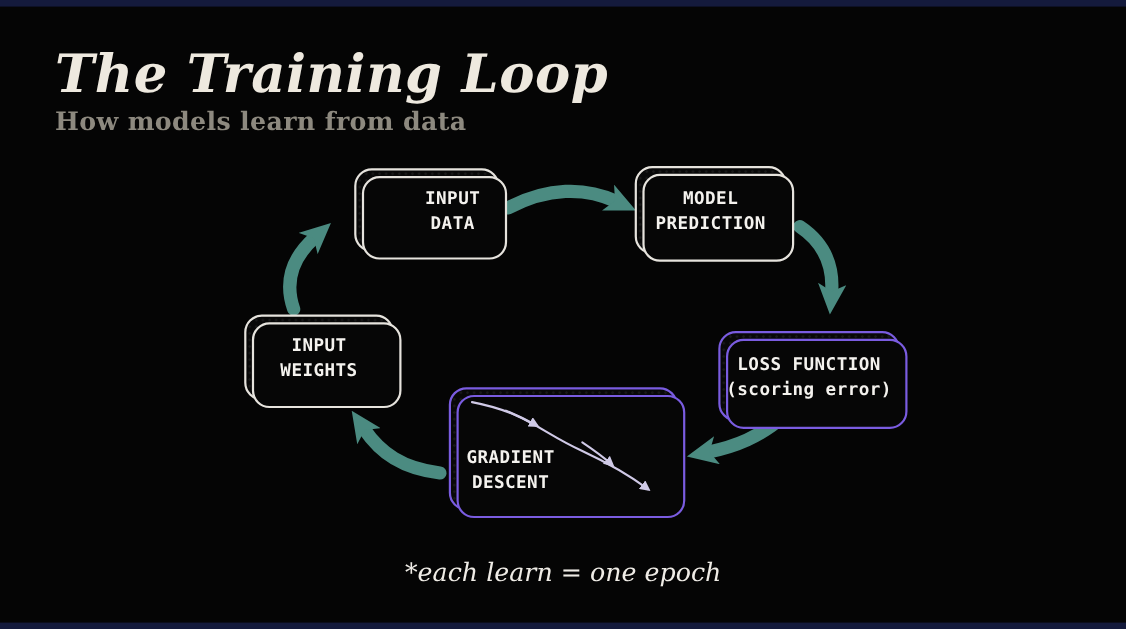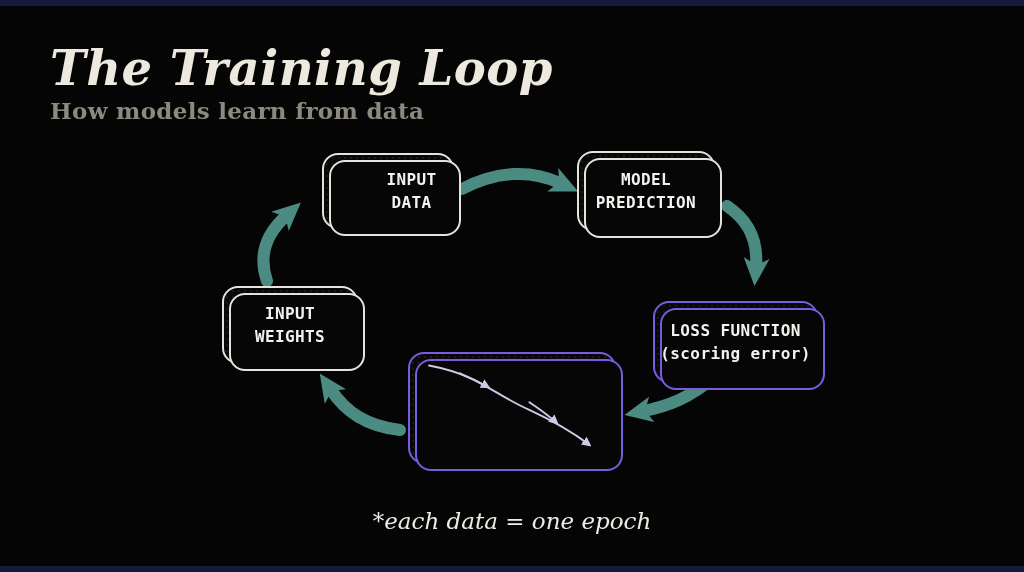--- a/index.html
+++ b/index.html
@@ -137,15 +137,17 @@
   <svg class="gd-curve-svg" viewBox="0 0 208 112" xmlns="http://www.w3.org/2000/svg">
     <defs>
       <marker id="gh" markerUnits="userSpaceOnUse" markerWidth="10" markerHeight="10" refX="7" refY="5" orient="auto">
         <path class="gd-head" d="M0,0 L10,5 L0,10 Z"></path>
       </marker>
     </defs>
     <path class="gd-curve" d="M 18 12 C 70 22, 82 40, 122 58 C 152 72, 168 82, 184 94" marker-end="url(#gh)"></path>
     <path class="gd-curve" d="M 50 20 C 62 25, 70 29, 79 34" marker-end="url(#gh)"></path>
     <path class="gd-curve" d="M 122 50 C 134 58, 142 64, 150 71" marker-end="url(#gh)"></path>
   </svg>
+  <span class="gradient-label">GRADIENT
+DESCENT</span>
 </div>
 
-<div class="caption">*each data = one epoch</div>
+<div class="caption">*each learn = one epoch</div>
 
 </body></html>

